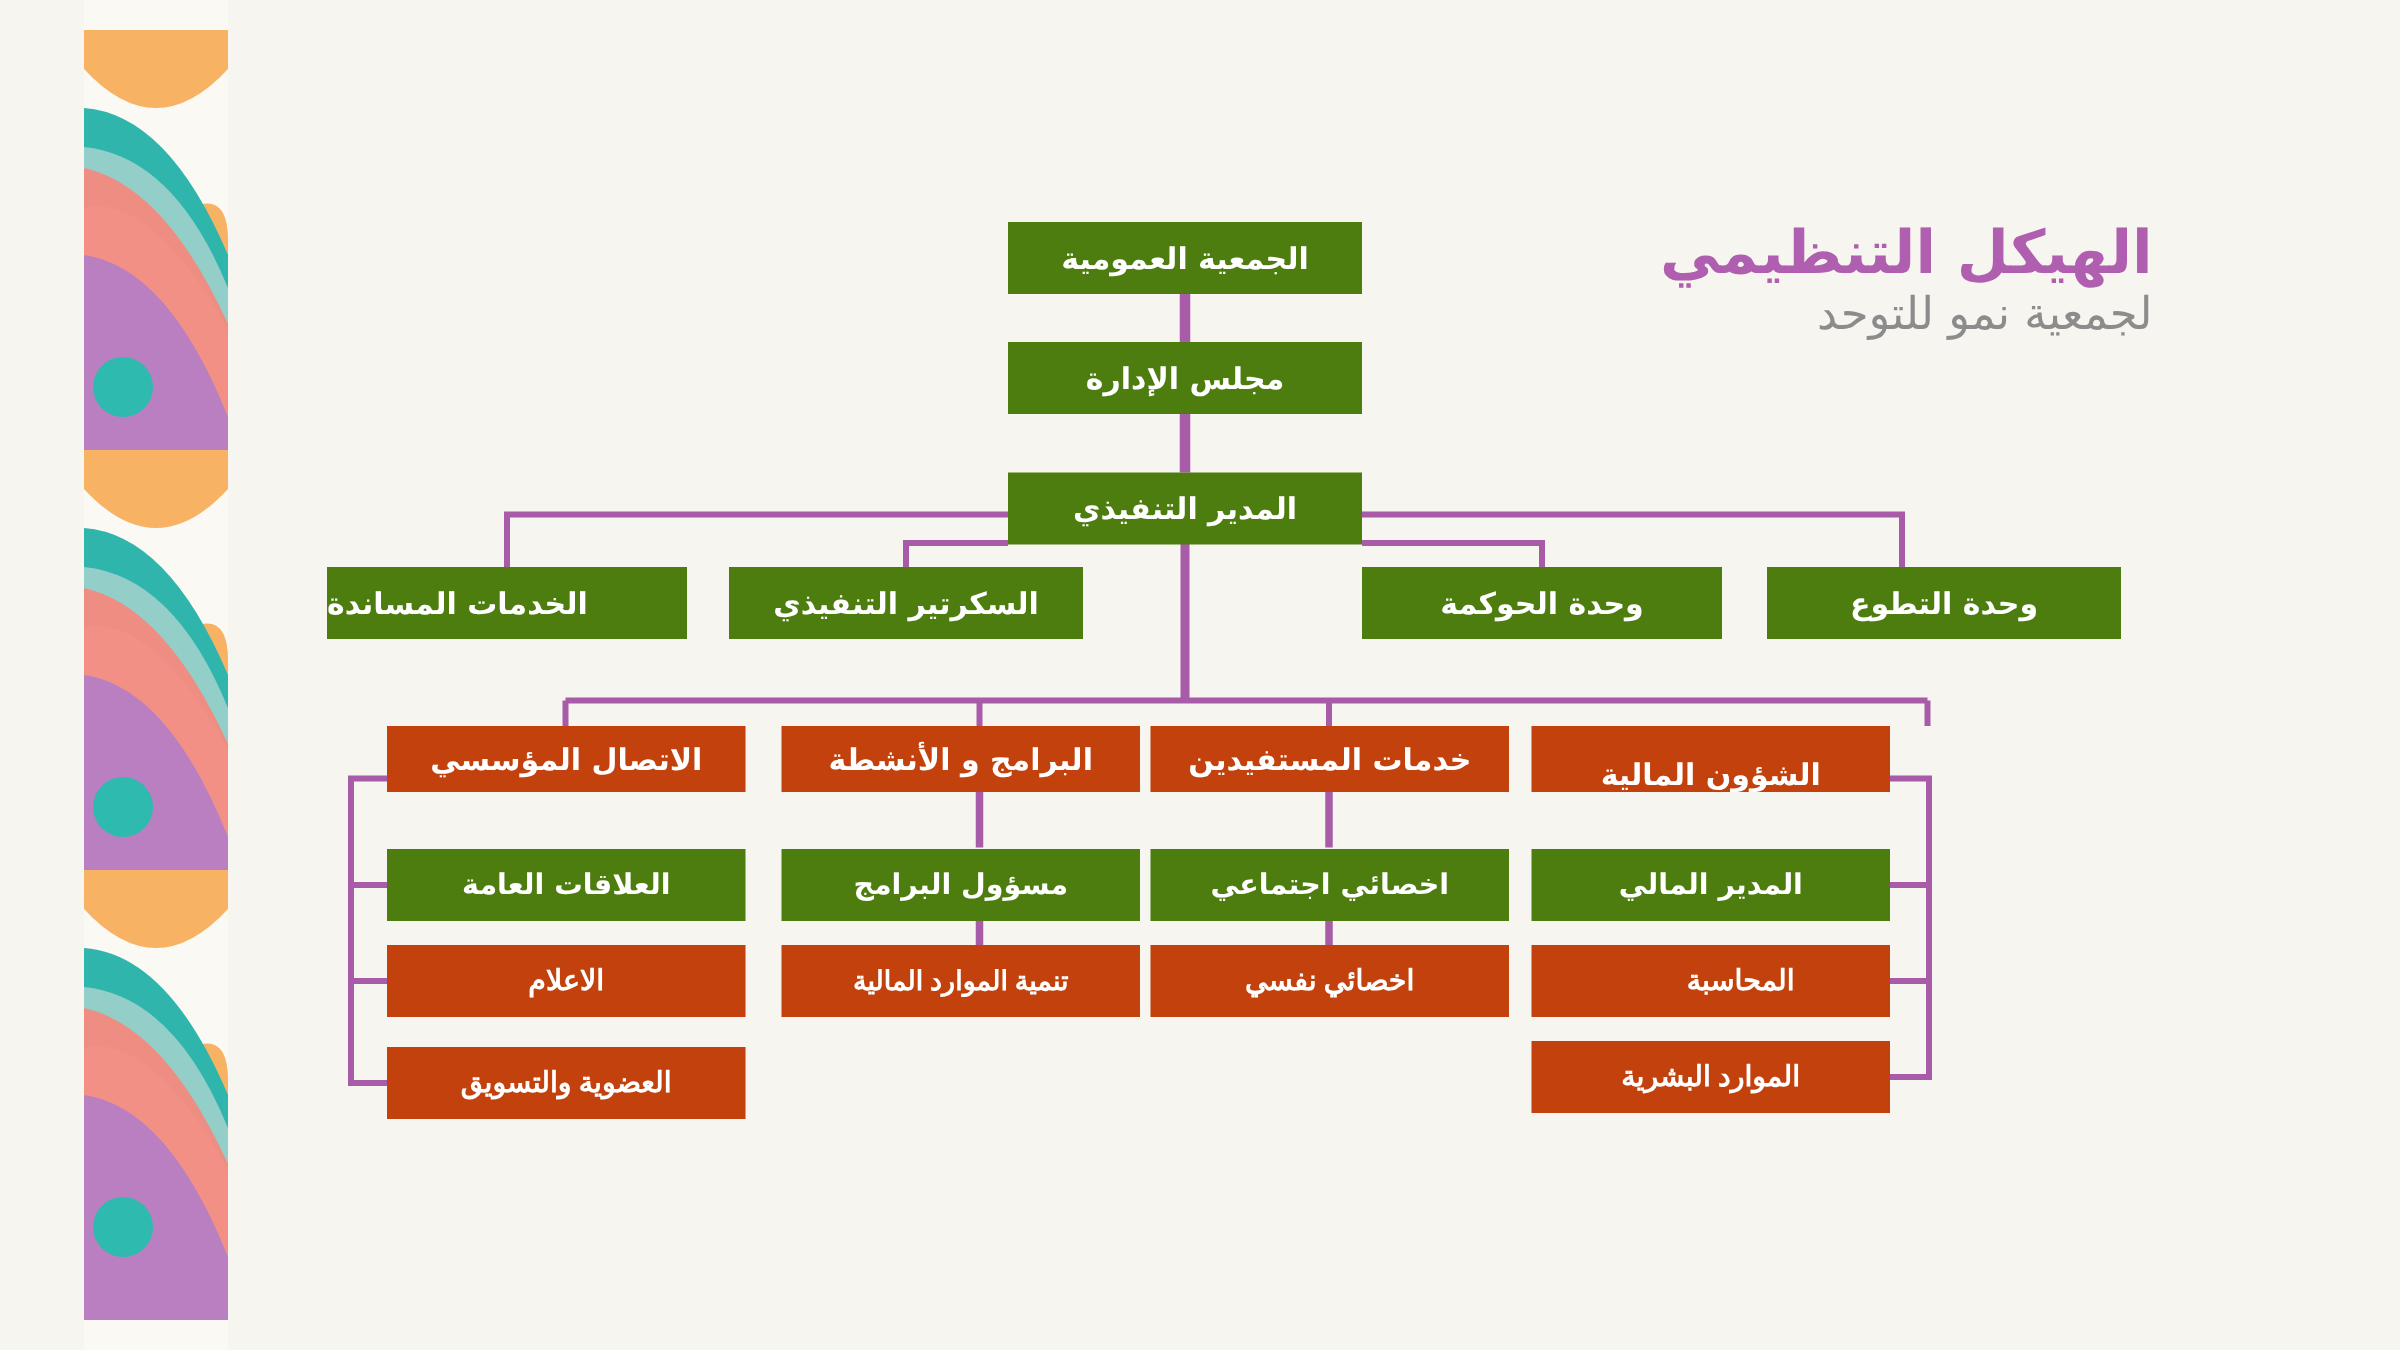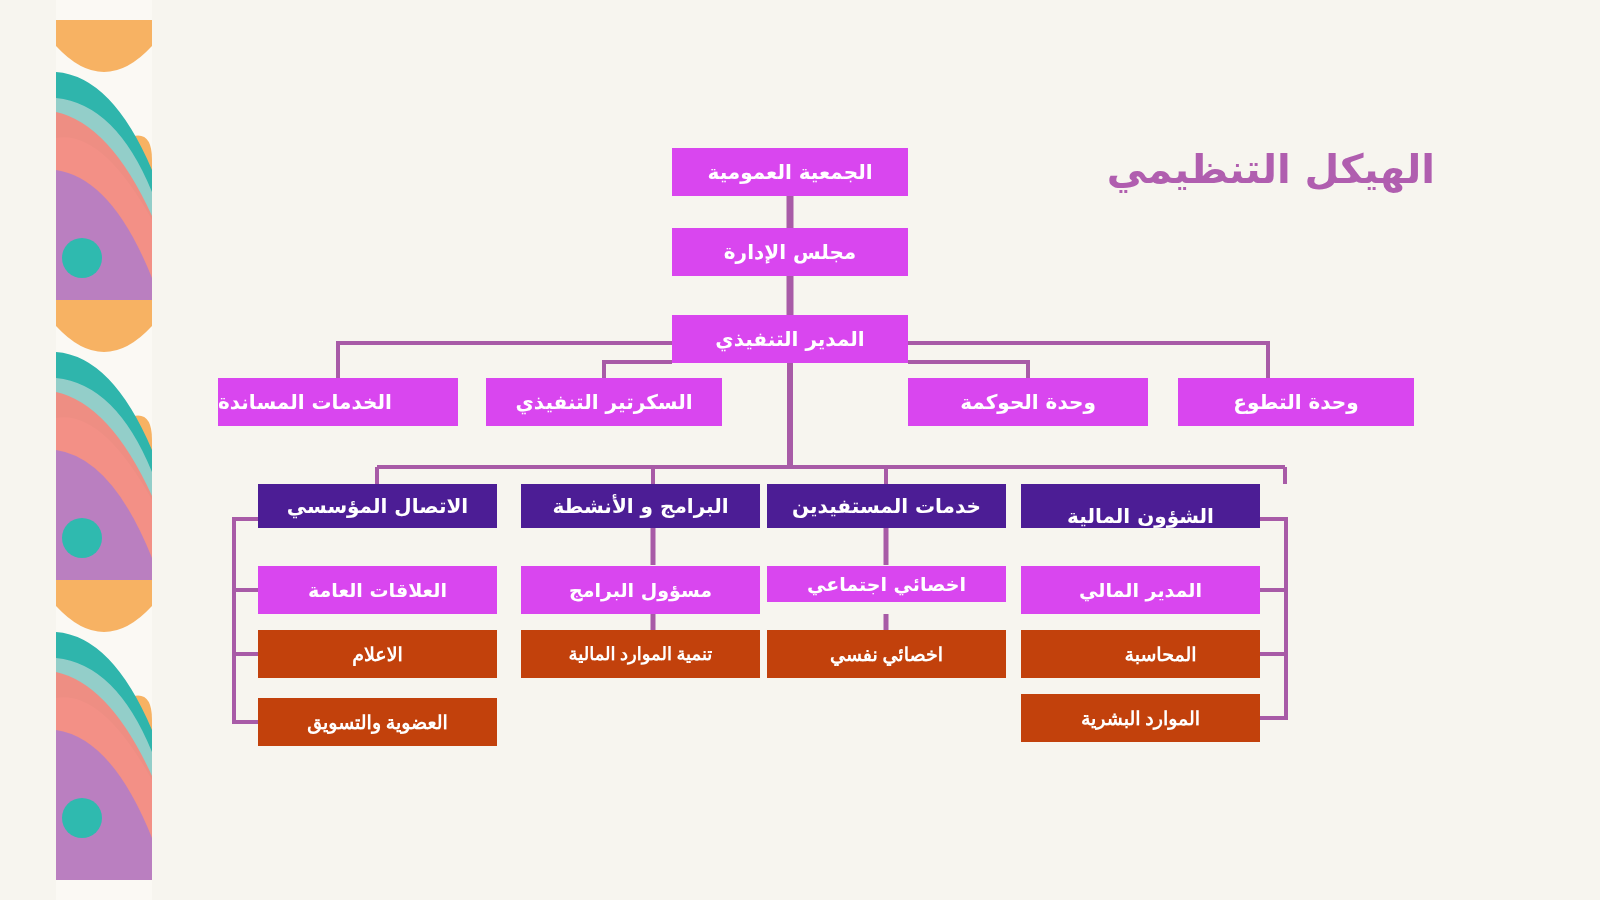--- a/index.html
+++ b/index.html
@@ -42,22 +42,22 @@
   .node{
     position:absolute;
     box-sizing:border-box;
     display:flex;align-items:center;justify-content:center;
     color:#ffffff;
     font-weight:bold;
     white-space:nowrap;
     text-align:center;
     z-index:3;
   }
-  .teal  {background:#d946ef;}
-  .purple{background:#4c1d95;}
+  .teal  {background:#4d7c0f;}
+  .purple{background:#c2410c;}
   .orange{background:#c2410c;font-family:Liberation Serif, serif;}
 
   .s20{font-size:20px;}
   .s19{font-size:19px;}
   .s18{font-size:18px;}
 </style>
 </head>
 <body>
 
 <div id="decor-band">
@@ -87,20 +87,21 @@
       <rect x="0" y="0" width="96" height="900" fill="#FBF9F4"></rect>
       <use href="#motif" x="0" y="20"></use>
       <use href="#motif" x="0" y="300"></use>
       <use href="#motif" x="0" y="580"></use>
     </g>
   </svg>
 </div>
 
 <div id="title-block">
   <div id="title-main">الهيكل التنظيمي</div>
+  <div id="title-sub">لجمعية نمو للتوحد</div>
 </div>
 
 <div id="chart">
 
   <svg id="connectors" viewBox="0 0 1600 900" xmlns="http://www.w3.org/2000/svg" aria-hidden="true">
     <g stroke="#A85BA7" fill="none" stroke-width="7">
 
       <line x1="790" y1="196" x2="790" y2="228"></line>
 
       <line x1="790" y1="276" x2="790" y2="315"></line>
@@ -191,21 +192,21 @@
   <div class="node teal s19" style="left:1021px;top:566px;width:239px;height:48px;">
     <span>المدير المالي</span>
   </div>
   <div class="node orange s19" style="left:1021px;top:630px;width:239px;height:48px;padding-left:40px;">
     <span>المحاسبة</span>
   </div>
   <div class="node orange s19" style="left:1021px;top:694px;width:239px;height:48px;">
     <span>الموارد البشرية</span>
   </div>
 
-  <div class="node teal s19" style="left:767px;top:566px;width:239px;height:36px;">
+  <div class="node teal s19" style="left:767px;top:566px;width:239px;height:48px;">
     <span>اخصائي اجتماعي</span>
   </div>
   <div class="node orange s19" style="left:767px;top:630px;width:239px;height:48px;">
     <span>اخصائي نفسي</span>
   </div>
 
   <div class="node teal s19" style="left:521px;top:566px;width:239px;height:48px;">
     <span>مسؤول البرامج</span>
   </div>
   <div class="node orange s18" style="left:521px;top:630px;width:239px;height:48px;">

